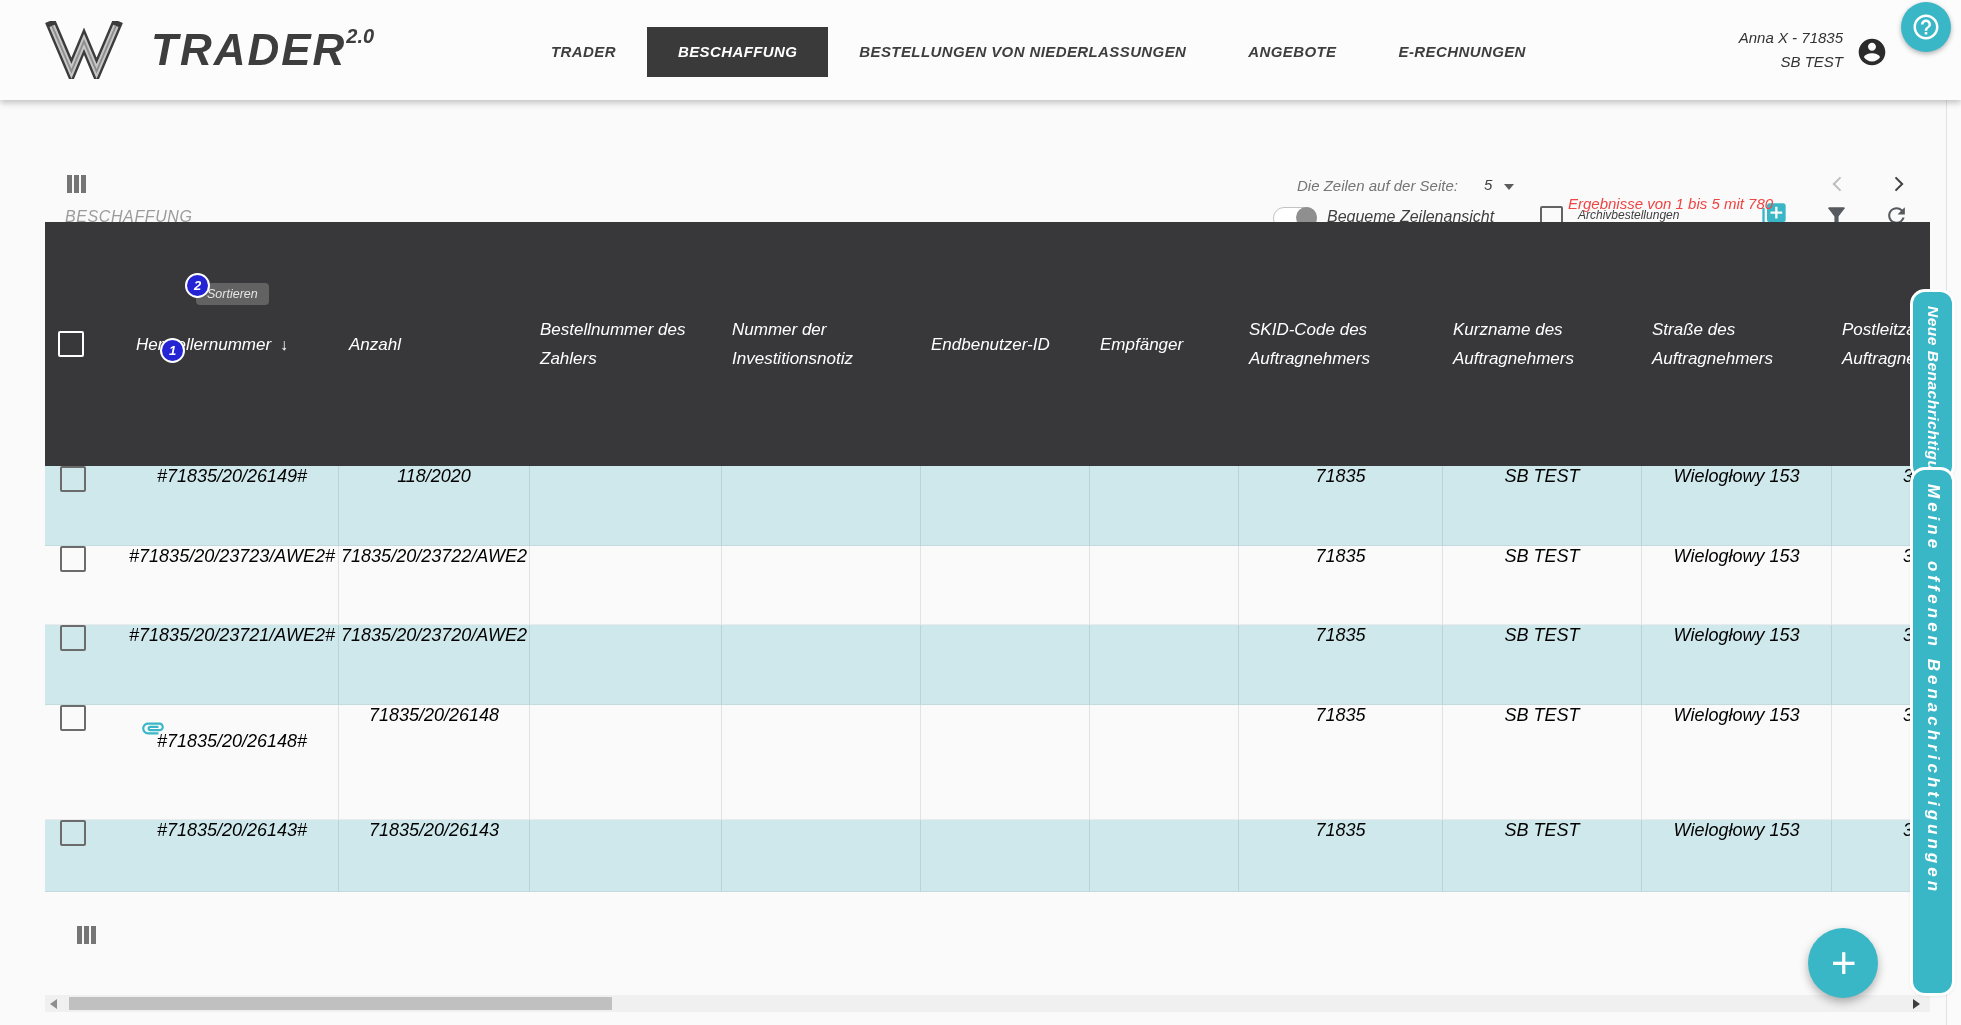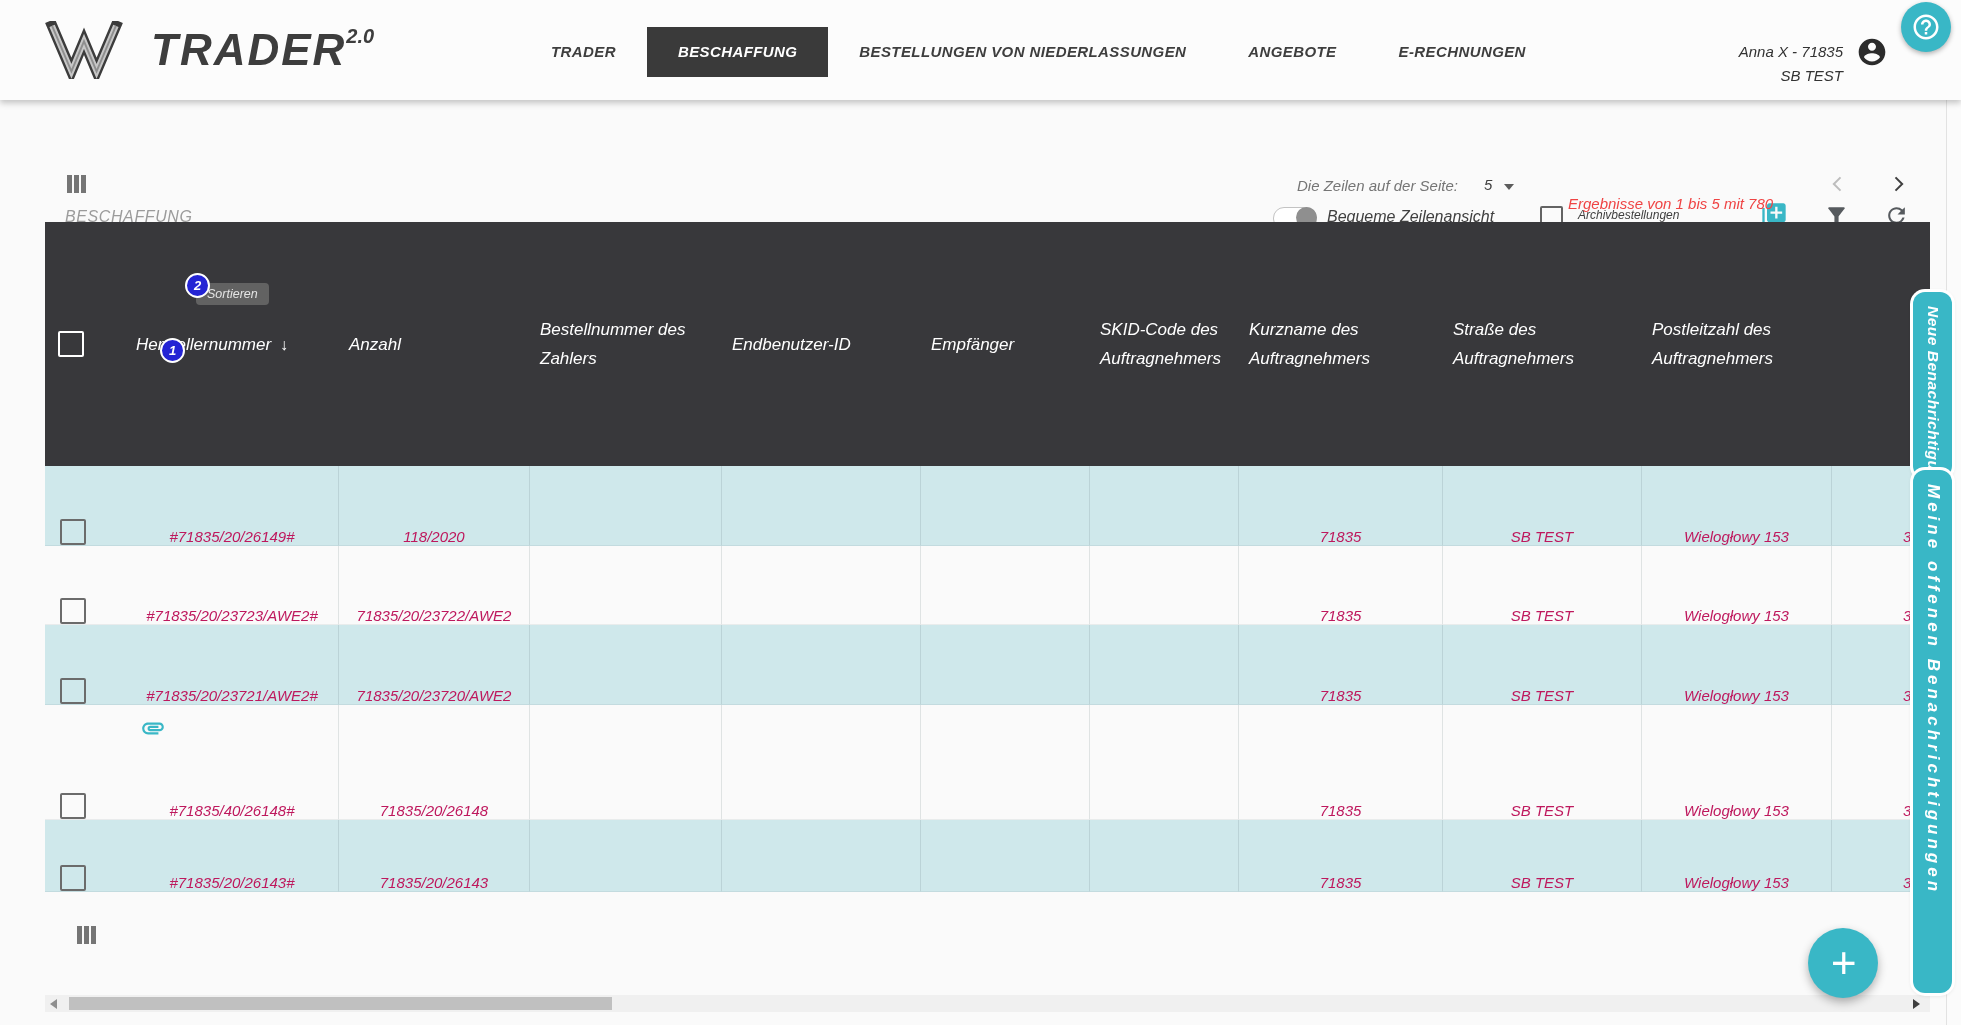--- a/index.html
+++ b/index.html
@@ -11,21 +11,21 @@
           box-shadow:0 3px 6px rgba(0,0,0,.22);z-index:30;}
   .logo-wrap{position:absolute;left:45px;top:20px;height:60px;display:flex;align-items:center;}
   .logo-mark{width:78px;height:58px;}
   .logo-title{margin-left:28px;font-size:44px;font-weight:700;color:#3d3d3d;letter-spacing:2px;}
   .logo-sup{font-size:20px;font-weight:700;vertical-align:22px;letter-spacing:0;}
   .nav{position:absolute;left:520px;top:27px;height:50px;display:flex;}
   .nav-item{height:50px;line-height:50px;padding:0 31px;font-size:15px;font-weight:700;
             color:#3e3e3e;letter-spacing:.4px;white-space:nowrap;cursor:pointer;}
   .nav-item.active{background:#3a3a3a;color:#fff;}
   .user-info{position:absolute;left:1600px;top:26px;width:243px;text-align:right;
-             font-size:15px;line-height:24px;color:#333;margin-top:14px;}
+             font-size:15px;line-height:24px;color:#333;}
   .avatar{position:absolute;left:1856px;top:36px;width:32px;height:32px;}
   .help-fab{position:absolute;left:1901px;top:2px;width:50px;height:50px;border-radius:50%;
             background:#39b7c6;box-shadow:0 2px 5px rgba(0,0,0,.3);display:flex;
             align-items:center;justify-content:center;z-index:60;cursor:pointer;}
 
   
   .subbar{position:absolute;left:0;top:100px;width:100%;height:48px;}
   .breadcrumb{position:absolute;left:65px;top:108px;font-size:16px;color:#9b9b9b;letter-spacing:.6px;}
   .toggle{position:absolute;left:1273px;top:107px;width:42px;height:21px;border-radius:11px;
           background:#fff;border:1px solid #c3c3c3;cursor:pointer;}
@@ -50,21 +50,21 @@
   .table{position:absolute;left:45px;top:222px;width:1885px;overflow:hidden;}
   .tgrid{display:grid;grid-template-columns:81px 213px 191px 192px 199px 169px 149px 204px 199px 190px 211px;}
   .thead{background:#38383b;color:#fff;height:244px;align-items:center;}
   .hcell{padding:0 10px;font-size:17px;line-height:29px;font-weight:400;cursor:pointer;}
   .hcheck{display:flex;align-items:center;}
   .hcheck .box{width:22px;height:22px;border:2px solid #fff;border-radius:2px;margin-left:13px;cursor:pointer;}
   .sort-arrow{margin-left:9px;font-size:16px;}
   .trow{height:80px;cursor:pointer;}
   .trow.teal{background:#cfe8eb;}
   .trow.white{background:#fafafa;}
-  .cell{display:flex;align-items:flex-end;justify-content:center;font-size:15px;color:#be185d;
+  .cell{display:flex;align-items:flex-start;justify-content:center;font-size:18px;color:#000000;
         border-right:1px solid rgba(90,110,115,.16);border-bottom:1px solid rgba(90,110,115,.10);
         position:relative;white-space:nowrap;overflow:visible;}
   .cell.ckcell{justify-content:flex-start;border-right:none;}
   .cell.ckcell .box{width:22px;height:22px;border:2px solid #6b6b6b;border-radius:2px;margin-left:15px;
         background:transparent;cursor:pointer;}
   .cell.postcode{justify-content:flex-start;padding-left:71px;border-right:none;}
   .cell .attach{position:absolute;left:14px;top:10px;width:26px;height:26px;}
   .cell.with-attach{padding-top:26px;}
 
   
@@ -176,20 +176,21 @@
 
   <div class="table">
     <div class="tgrid thead">
       <div class="hcheck">
         <div class="box"></div>
       </div>
 
     <div class="hcell">Herstellernummer<span class="sort-arrow">↓</span></div>
         <div class="hcell">Anzahl</div>
         <div class="hcell">Bestellnummer des Zahlers</div>
+        <div class="hcell">Nummer der Investitionsnotiz</div>
         <div class="hcell">Endbenutzer-ID</div>
         <div class="hcell">Empfänger</div>
         <div class="hcell">SKID-Code des Auftragnehmers</div>
         <div class="hcell">Kurzname des Auftragnehmers</div>
         <div class="hcell">Straße des Auftragnehmers</div>
         <div class="hcell">Postleitzahl des Auftragnehmers</div>
       </div>
     <div id="tbody">
         <div class="tgrid trow teal" style="height: 80px;">
           <div class="cell ckcell">
@@ -297,21 +298,21 @@
           </div>
         </div>
         <div class="tgrid trow white" style="height: 115px;">
           <div class="cell ckcell">
             <div class="box"></div>
           </div>
           <div class="cell with-attach">
             <svg class="attach" viewBox="0 0 24 24">
       <path fill="#39b7c6" d="M2 12.5C2 9.46 4.46 7 7.5 7H18c2.21 0 4 1.79 4 4s-1.79 4-4 4H9.5a2.5 2.5 0 0 1 0-5H17v2H9.41c-.55 0-.55 1 0 1H18c1.1 0 2-.9 2-2s-.9-2-2-2H7.5C5.57 9 4 10.57 4 12.5S5.57 16 7.5 16H17v2H7.5A5.5 5.5 0 0 1 2 12.5z"></path>
     </svg>
-            <span>#71835/40/26148#</span>
+            <span>#71835/20/26148#</span>
           </div>
           <div class="cell">
             <span>71835/20/26148</span>
           </div>
           <div class="cell">
             <span></span>
           </div>
           <div class="cell">
             <span></span>
           </div>

